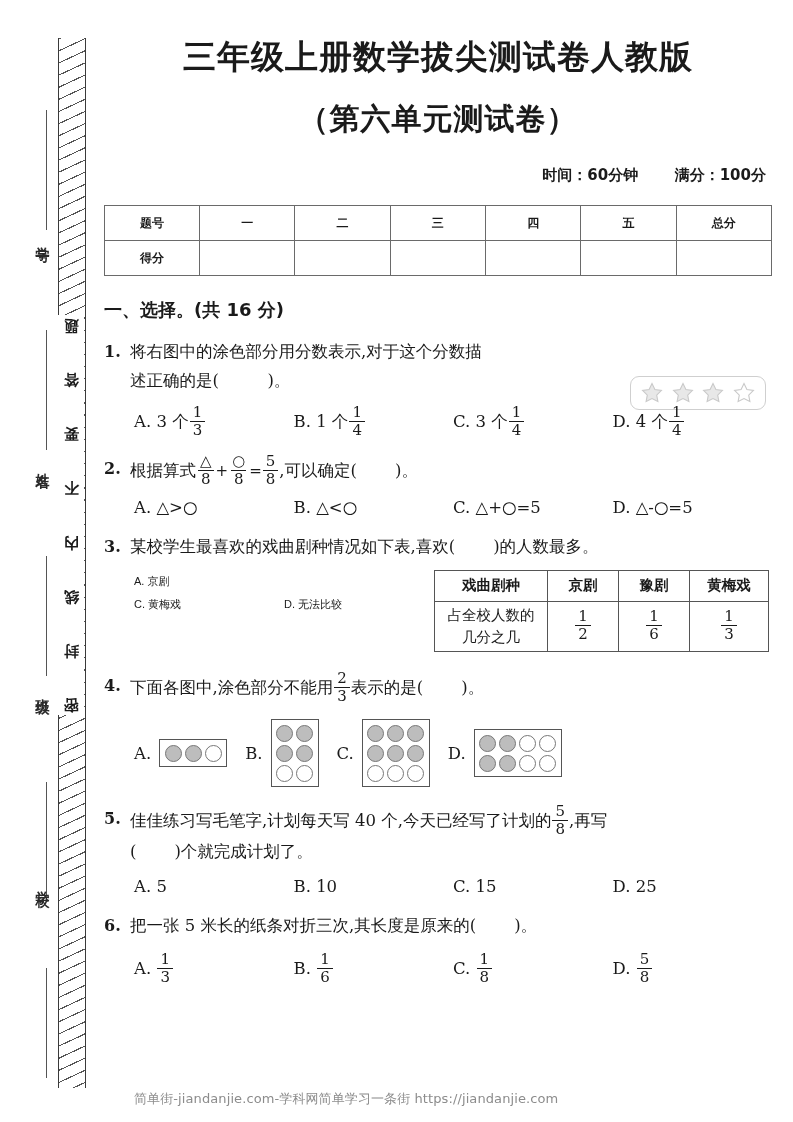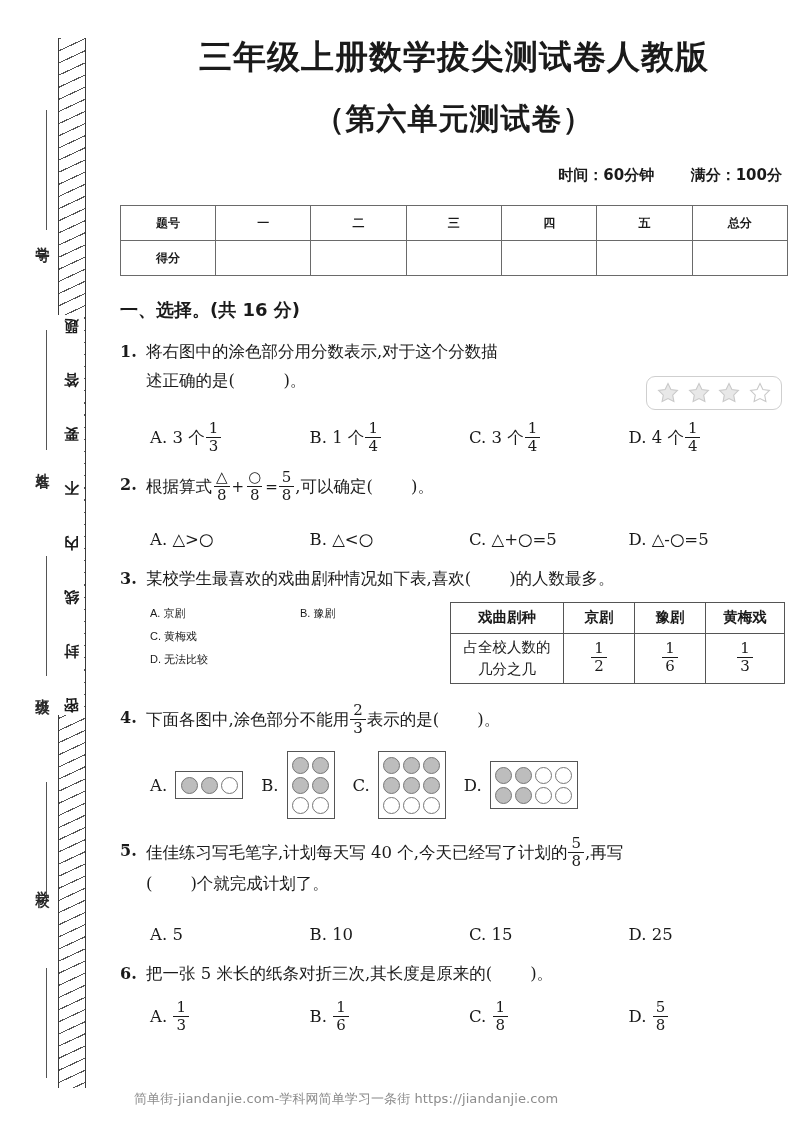--- a/index.html
+++ b/index.html
@@ -31,21 +31,21 @@
   }
   .side-label{
     position:absolute;left:18px;width:34px;text-align:center;
     font-family:"DejaVu Serif","Liberation Serif",serif;
     font-size:14px;font-weight:700;letter-spacing:2px;
     writing-mode:vertical-rl;text-orientation:upright;color:#2a2a2a;
   }
   .side-rule{position:absolute;left:46px;width:0;border-left:1.3px solid #555;}
 
   
-  .body-wrap{position:absolute;left:120px;top:0;width:668px;height:1122px;}
+  .body-wrap{position:absolute;left:104px;top:0;width:668px;height:1122px;}
 
   h1.title{
     font-family:"DejaVu Sans","Liberation Sans",sans-serif;
     font-size:33px;font-weight:700;text-align:center;margin:0;
     padding-top:36px;letter-spacing:1px;line-height:1.25;
   }
   h2.subtitle{
     font-family:"DejaVu Sans","Liberation Sans",sans-serif;
     font-size:30px;font-weight:700;text-align:center;margin:0;
     padding-top:22px;letter-spacing:1px;
@@ -74,21 +74,21 @@
     font-family:"DejaVu Sans","Liberation Sans",serif;
   }
 
   .q{
     font-family:"DejaVu Serif","Liberation Serif",serif;
     font-size:16.5px;line-height:1.75;margin-top:16px;padding-left:26px;
     position:relative;
   }
   .q .num{position:absolute;left:0;top:0;font-weight:700;font-size:16px;}
   .opts{
-    display:flex;margin-top:26px;font-family:"DejaVu Serif","Liberation Serif",serif;
+    display:flex;margin-top:10px;font-family:"DejaVu Serif","Liberation Serif",serif;
     font-size:16.5px;padding-left:30px;align-items:center;
   }
   .opts > div{flex:1;}
 
   
   .frac{
     display:inline-flex;flex-direction:column;align-items:center;
     vertical-align:middle;line-height:1;margin:0 1px;
     font-family:"DejaVu Serif","Liberation Serif",serif;font-size:15px;
     position:relative;top:-1px;
@@ -270,23 +270,22 @@
       </div>
 
     <div class="q">
       <span class="num">3.</span>
       <span>某校学生最喜欢的戏曲剧种情况如下表,喜欢(</span><span class="blank"></span><span>)的人数最多。</span>
     </div>
     <div style="display:flex;align-items:flex-start;padding-left:30px;margin-top:8px;">
       <div style="width:300px;font-family:Liberation Sans, sans-serif;font-size:11px;line-height:2.1;" id="q3-opts">
           <div style="display: flex;">
             <div style="width: 150px;">A. 京剧</div>
-            <div style="width: 150px;">B. 豫剧</div>
-          </div>
-          <div style="display: flex; flex-direction: column;">
+          </div>
+          <div style="display: flex;">
             <div style="width: 150px;">C. 黄梅戏</div>
             <div style="width: 150px;">D. 无法比较</div>
           </div>
         </div>
       <table class="opera">
         <tbody id="opera-body">
             <tr>
               <td class="wide h">戏曲剧种</td>
               <td class="narrow h">京剧</td>
               <td class="narrow h">豫剧</td>

